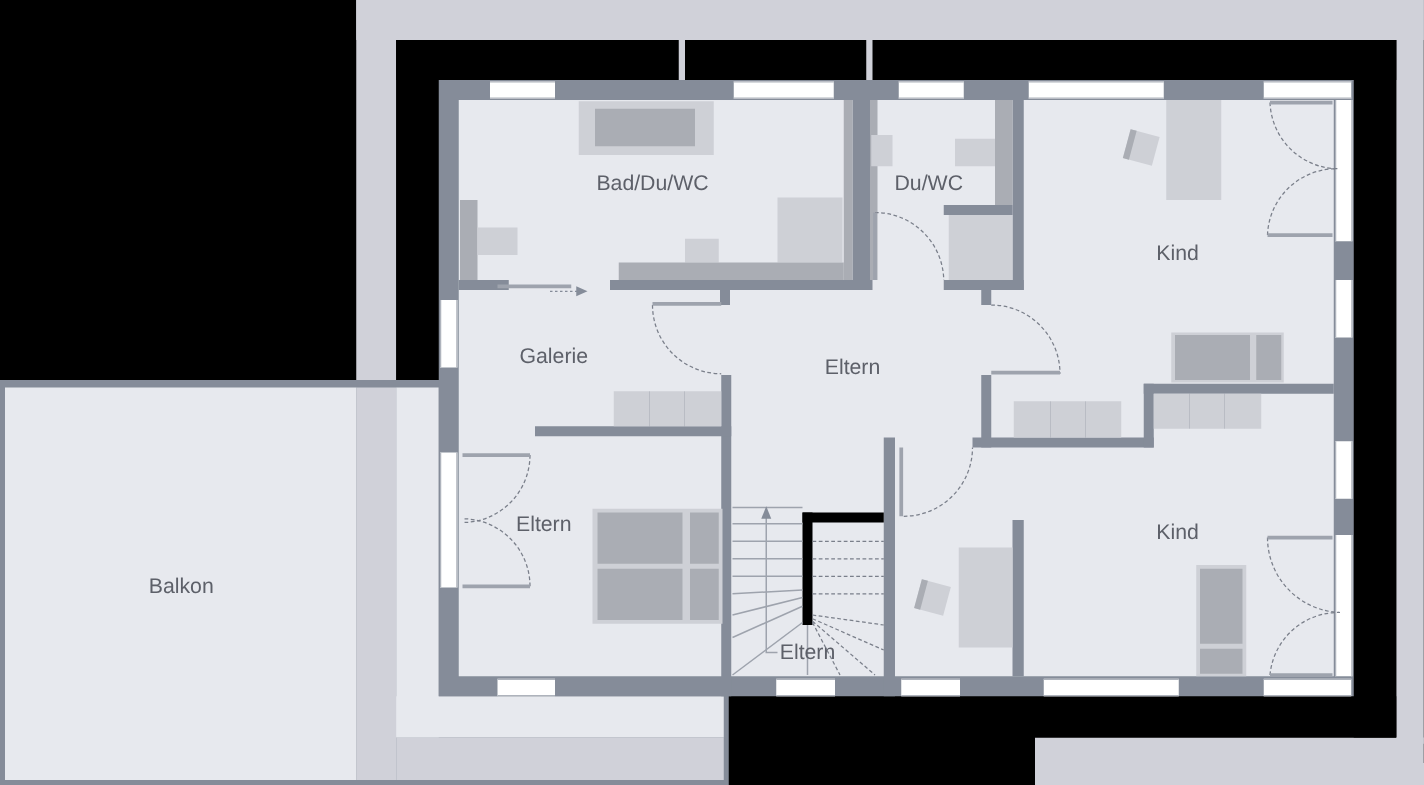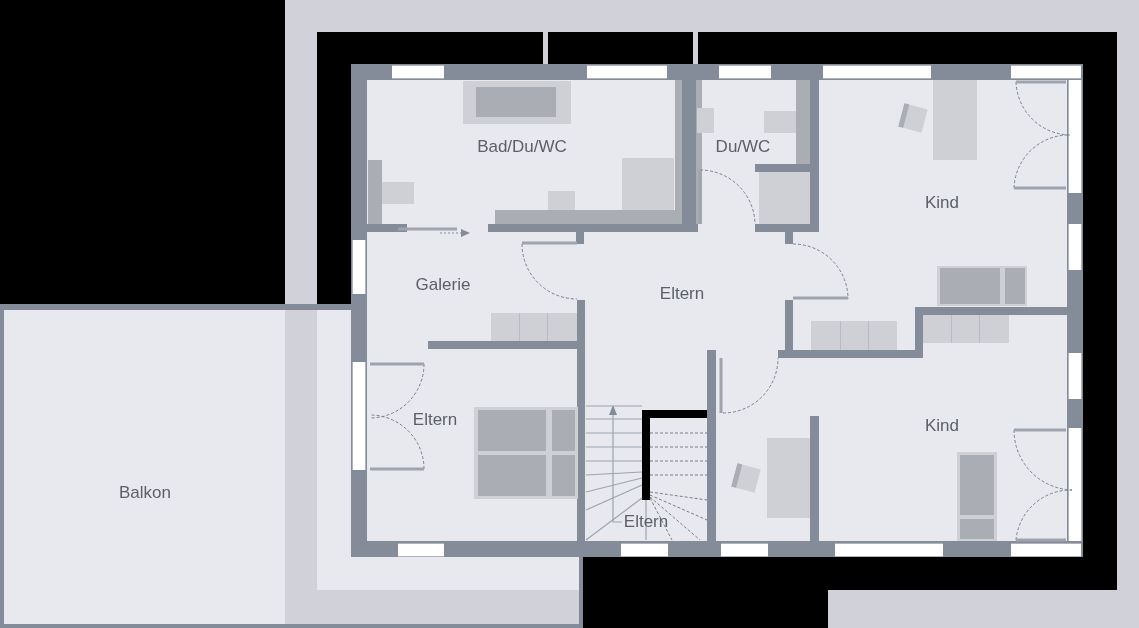--- a/index.html
+++ b/index.html
@@ -28,21 +28,21 @@
 <div class="abs blk" style="left:317px;top:32px;width:34px;height:272px;"></div>
 <div class="abs terrace" style="left:543px;top:32px;width:5px;height:32px;"></div>
 <div class="abs terrace" style="left:693px;top:32px;width:5px;height:32px;"></div>
 
 <div class="abs" style="left:0;top:304px;width:583px;height:324px;background:#858c99;"></div>
 <div class="abs floor" style="left:4px;top:310px;width:281px;height:314px;"></div>
 <div class="abs terrace" style="left:285px;top:310px;width:32px;height:314px;"></div>
 <div class="abs floor" style="left:317px;top:310px;width:34px;height:280px;"></div>
 <div class="abs floor" style="left:317px;top:557px;width:262px;height:33px;"></div>
 <div class="abs terrace" style="left:317px;top:590px;width:262px;height:34px;"></div>
-<div class="label" style="left:145px;top:493px;">Balkon</div>
+<div class="label" style="left:145px;top:469px;">Balkon</div>
 
 <div class="abs wall" style="left:351px;top:64px;width:732px;height:493px;"></div>
 <div class="abs floor" style="left:367px;top:80px;width:700px;height:461px;"></div>
 
 <div class="abs win" style="left:392px;top:65px;width:52px;height:14px;"></div>
 <div class="abs win" style="left:587px;top:65px;width:80px;height:14px;"></div>
 <div class="abs win" style="left:719px;top:65px;width:52px;height:14px;"></div>
 <div class="abs win" style="left:823px;top:65px;width:108px;height:14px;"></div>
 <div class="abs win" style="left:1011px;top:65px;width:70px;height:14px;"></div>
 

